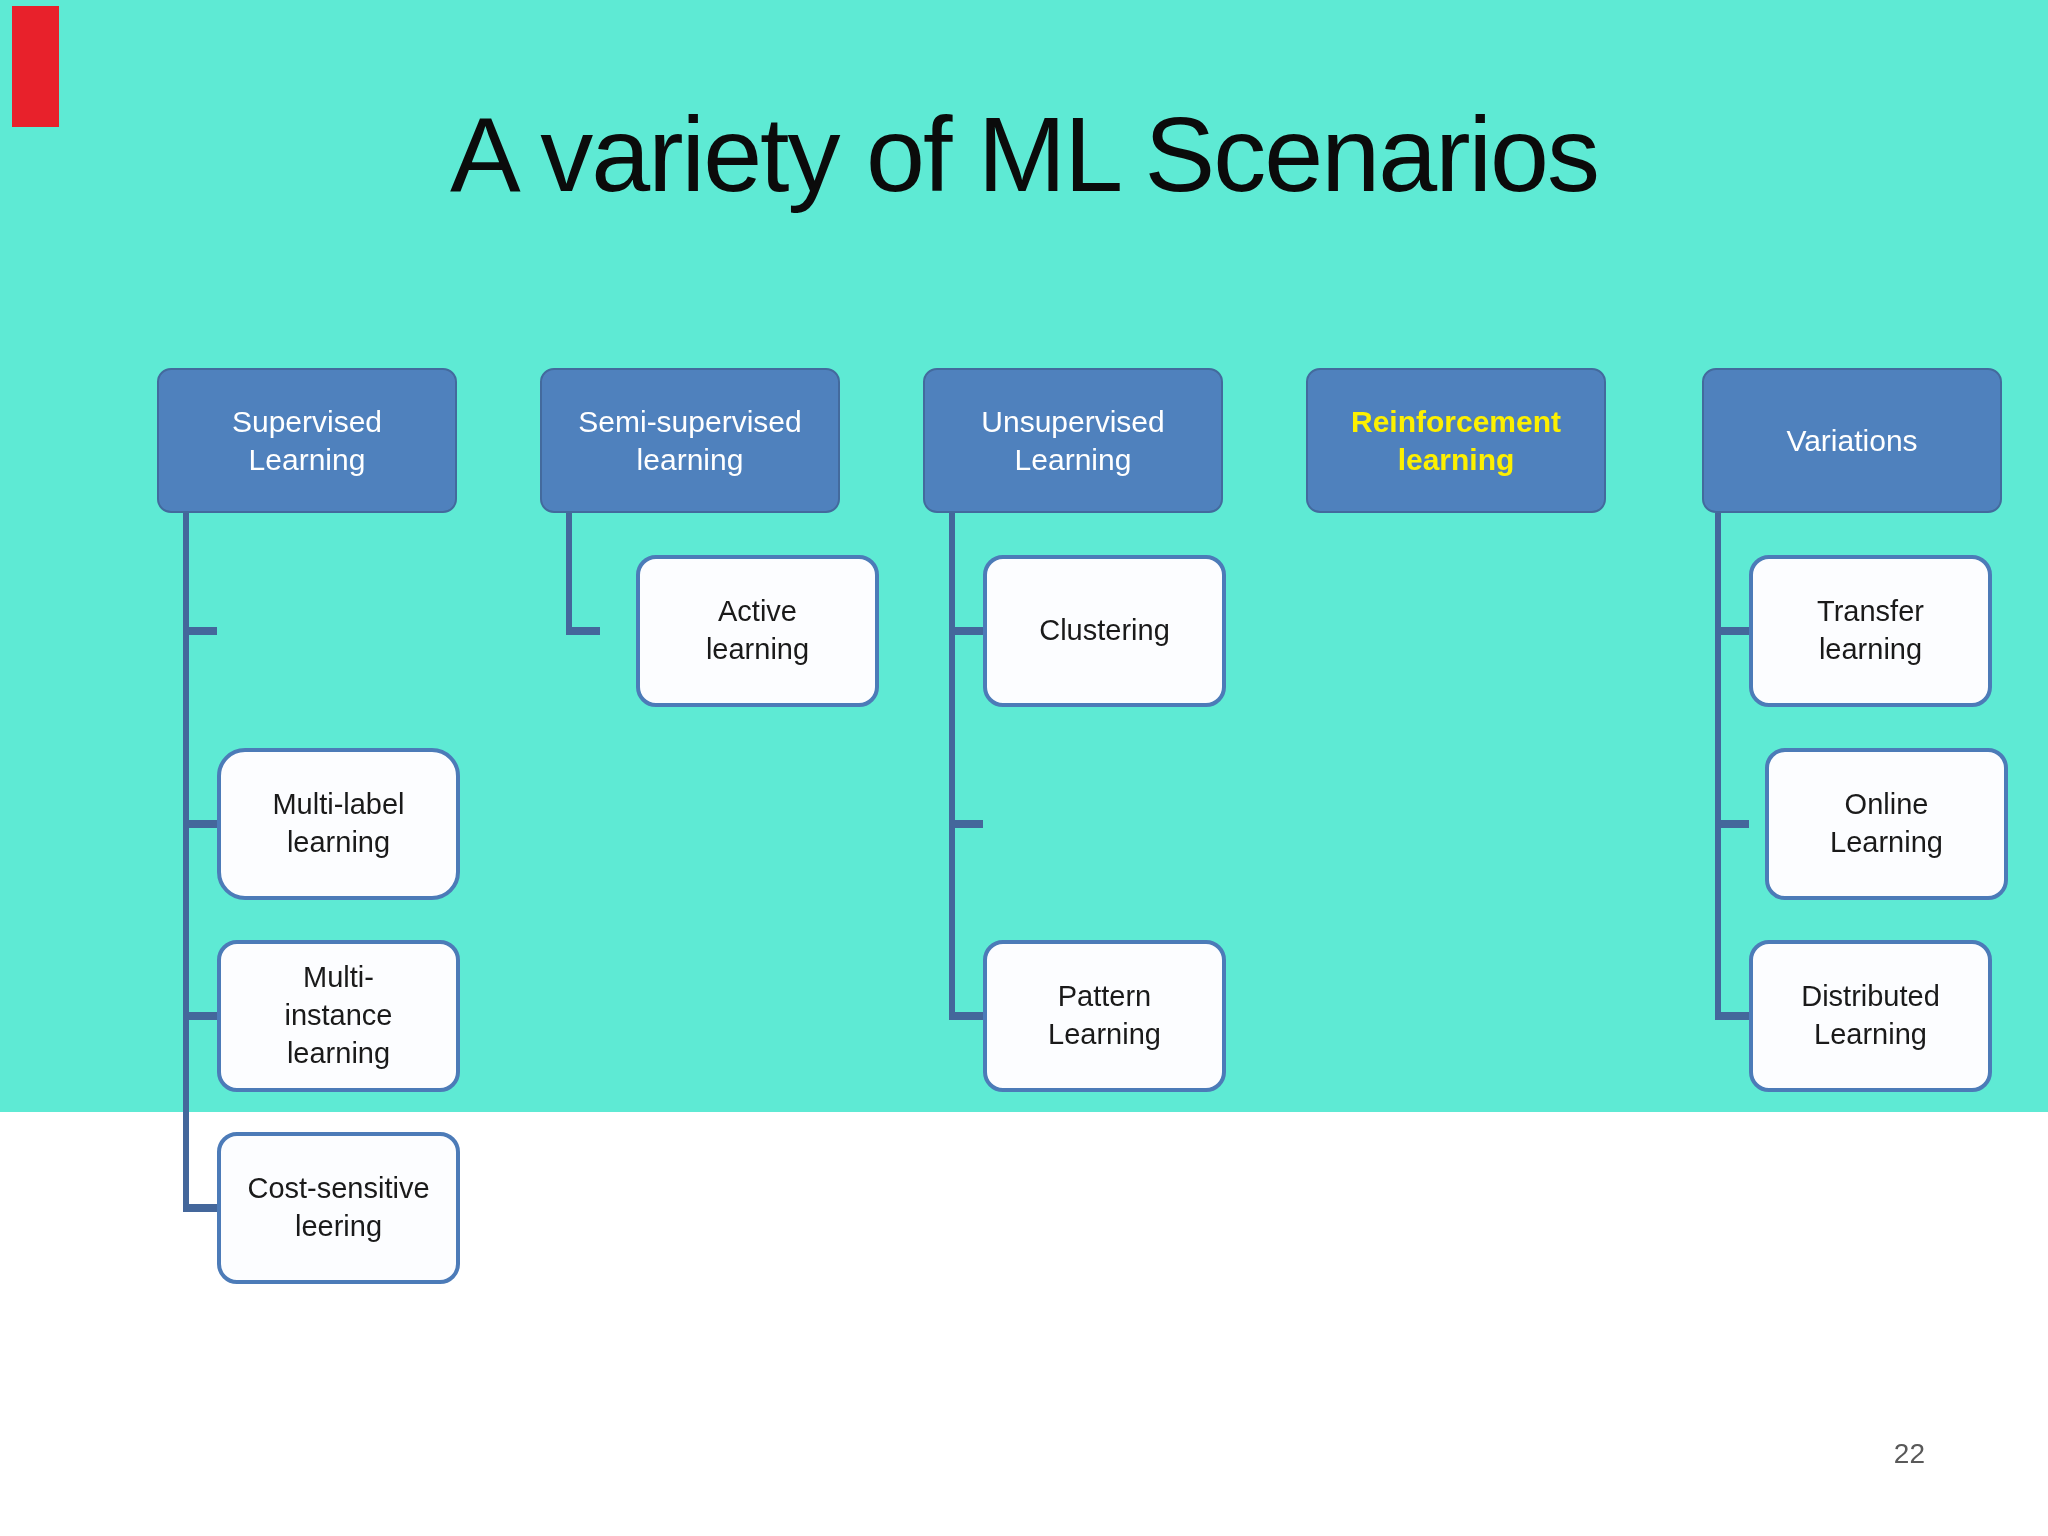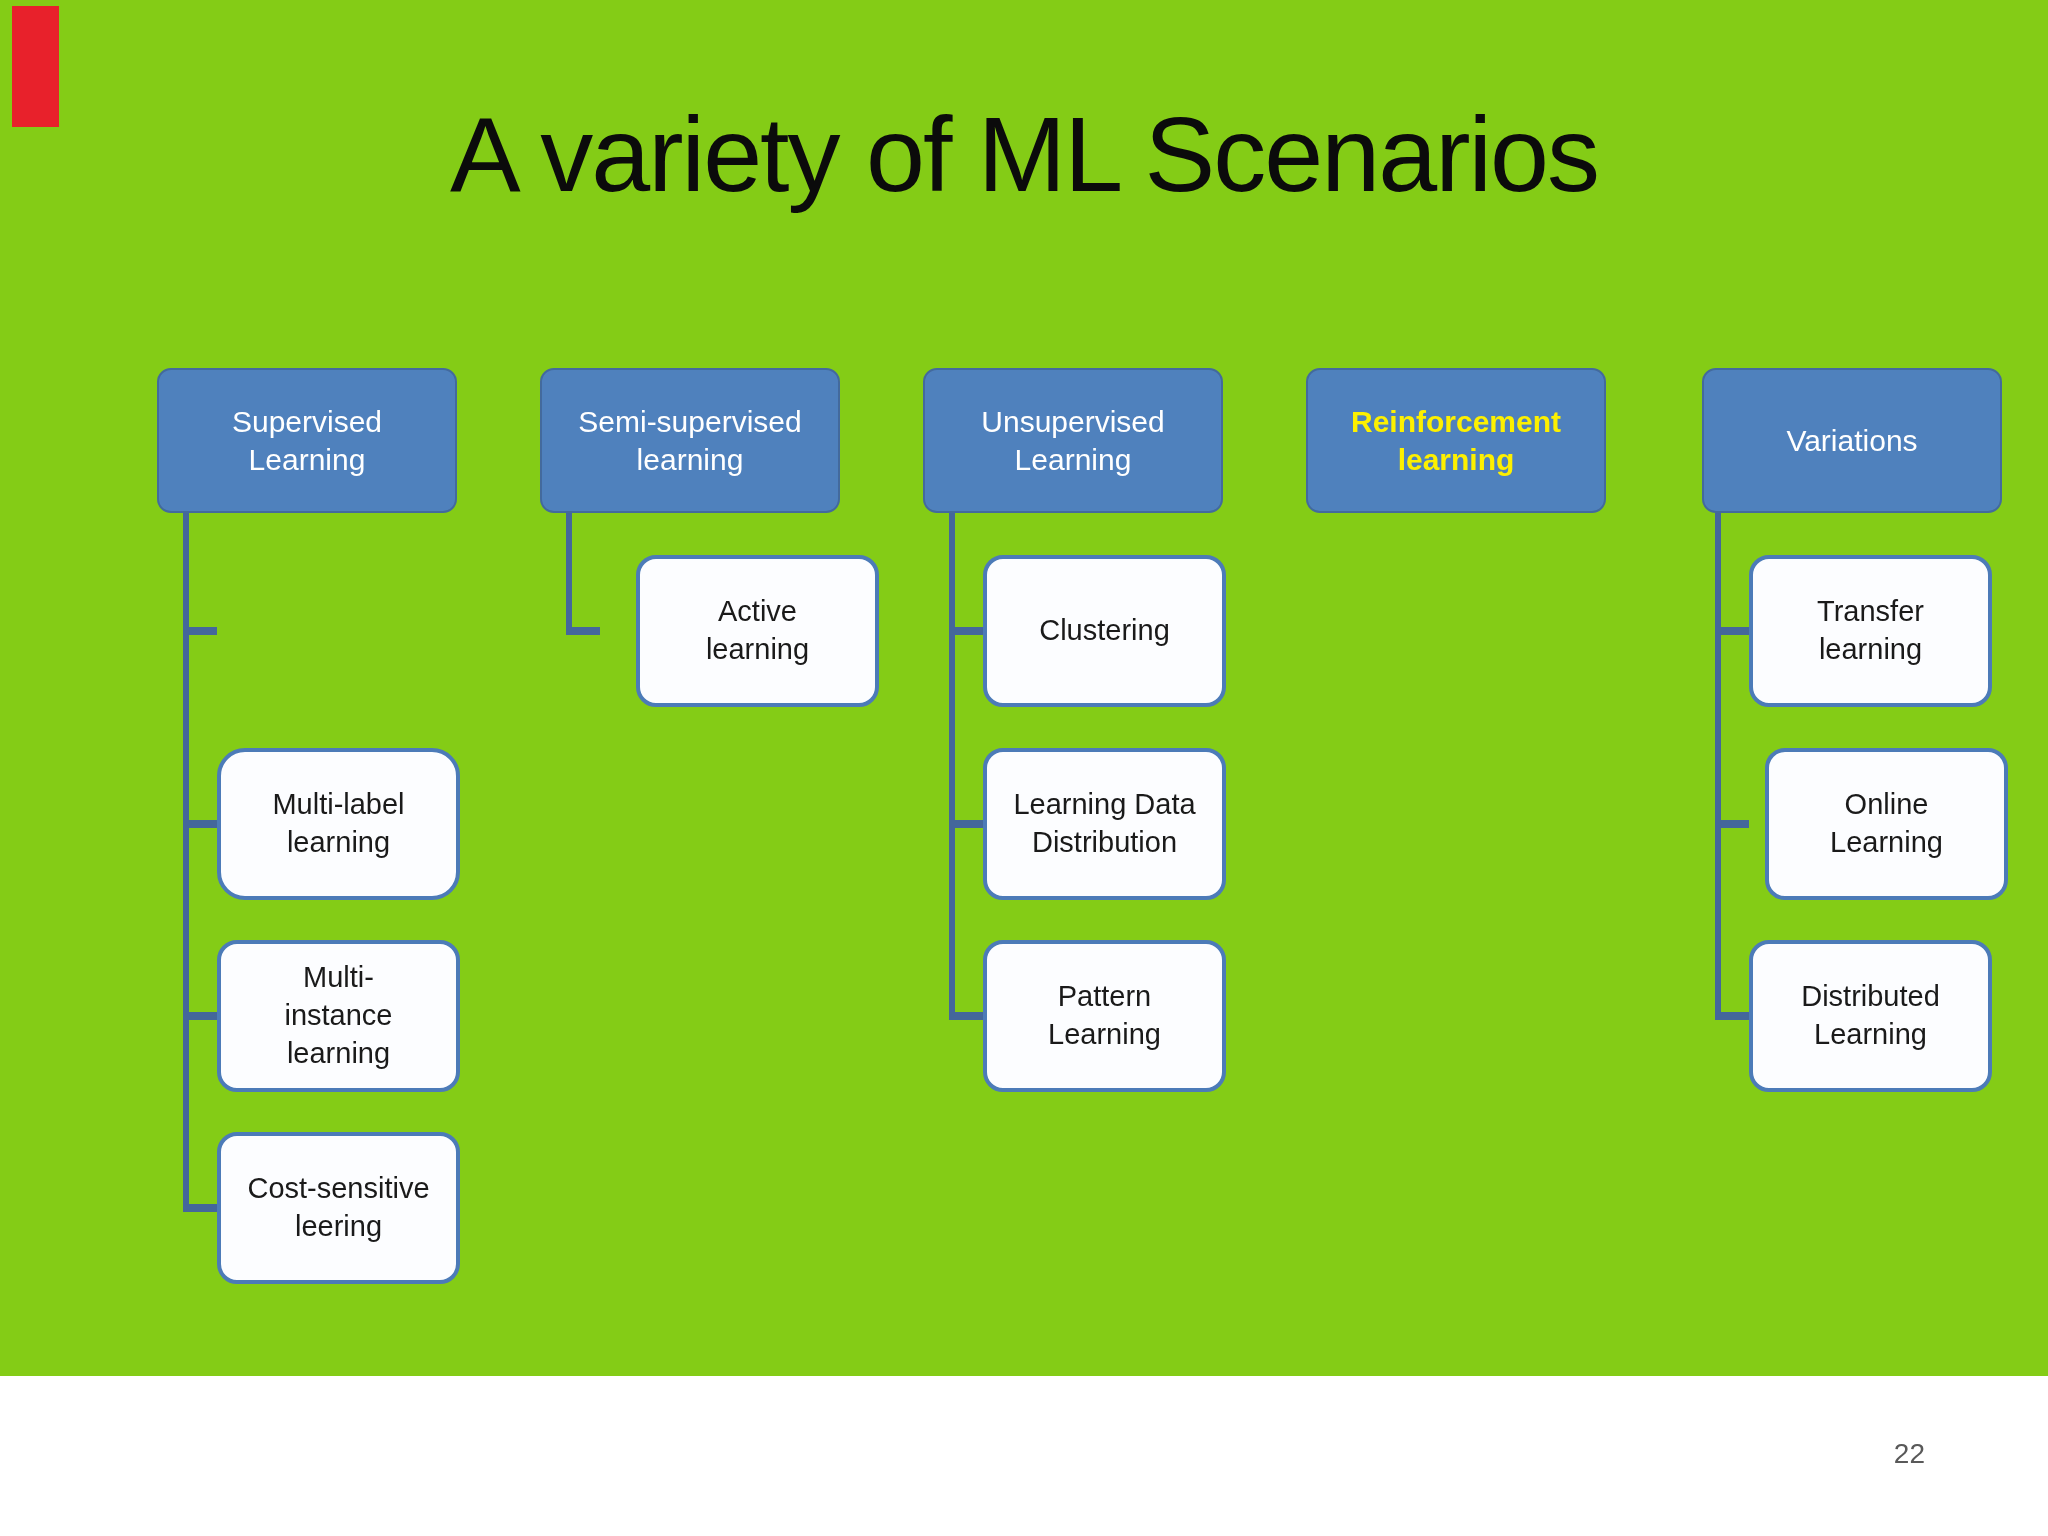--- a/index.html
+++ b/index.html
@@ -7,22 +7,22 @@
     padding: 0;
     width: 2048px;
     height: 1536px;
     background: #ffffff;
     overflow: hidden;
   }
   .slide {
     position: absolute;
     left: 0; top: 0;
     width: 2048px;
-    height: 1376px;
-    background: #84cc16;
+    height: 1112px;
+    background: #5eead4;
     font-family: "Liberation Sans", "DejaVu Sans", sans-serif;
   }
   .red-marker {
     position: absolute;
     left: 12px;
     top: 6px;
     width: 47px;
     height: 121px;
     background: #e8212b;
   }
@@ -140,24 +140,20 @@
     <span class="lbl">Unsupervised
 Learning</span>
   </div>
   <div class="vline" style="left:949px; top:513px; height:503px;"></div>
   <div class="stub" style="left:949px; top:627px; width:34px;"></div>
   <div class="stub" style="left:949px; top:820px; width:34px;"></div>
   <div class="stub" style="left:949px; top:1012px; width:34px;"></div>
   <div class="child" style="left:983px; top:555px;">
     <span class="lbl">Clustering</span>
   </div>
-  <div class="child" style="left:983px; top:748px;">
-    <span class="lbl">Learning Data
-Distribution</span>
-  </div>
   <div class="child" style="left:983px; top:940px;">
     <span class="lbl">Pattern
 Learning</span>
   </div>
 
   <div class="hdr highlight" style="left:1306px;">
     <span class="lbl">Reinforcement
 learning</span>
   </div>
 

